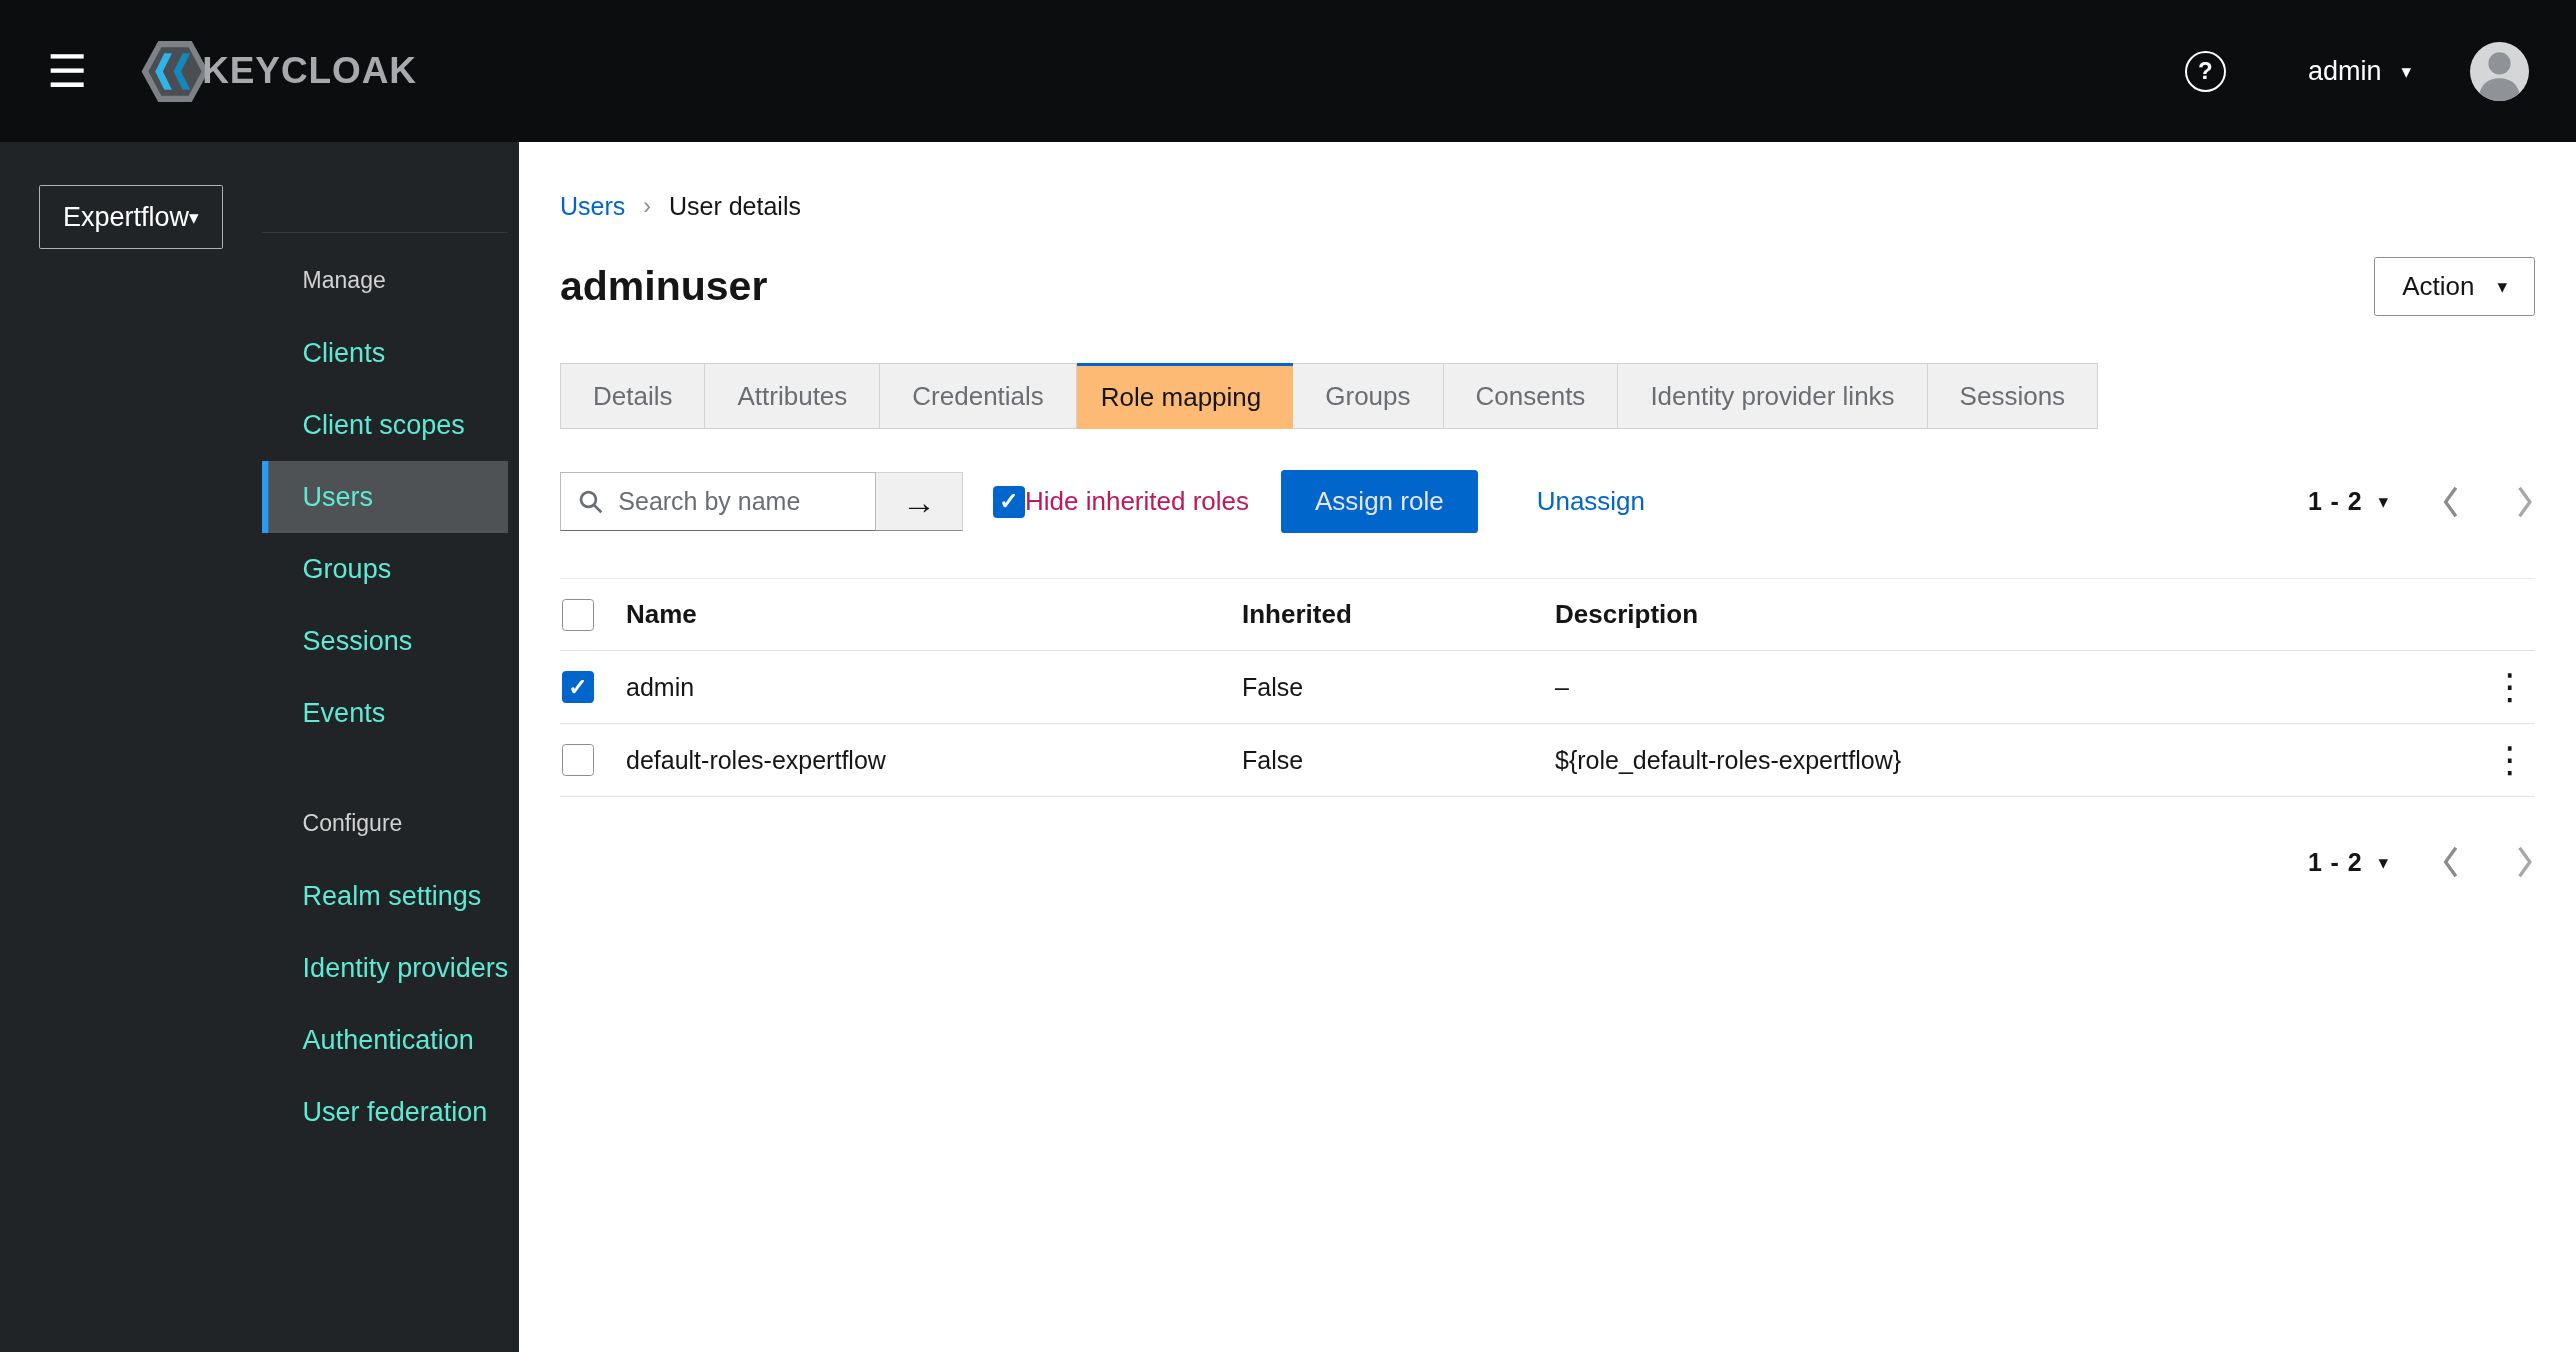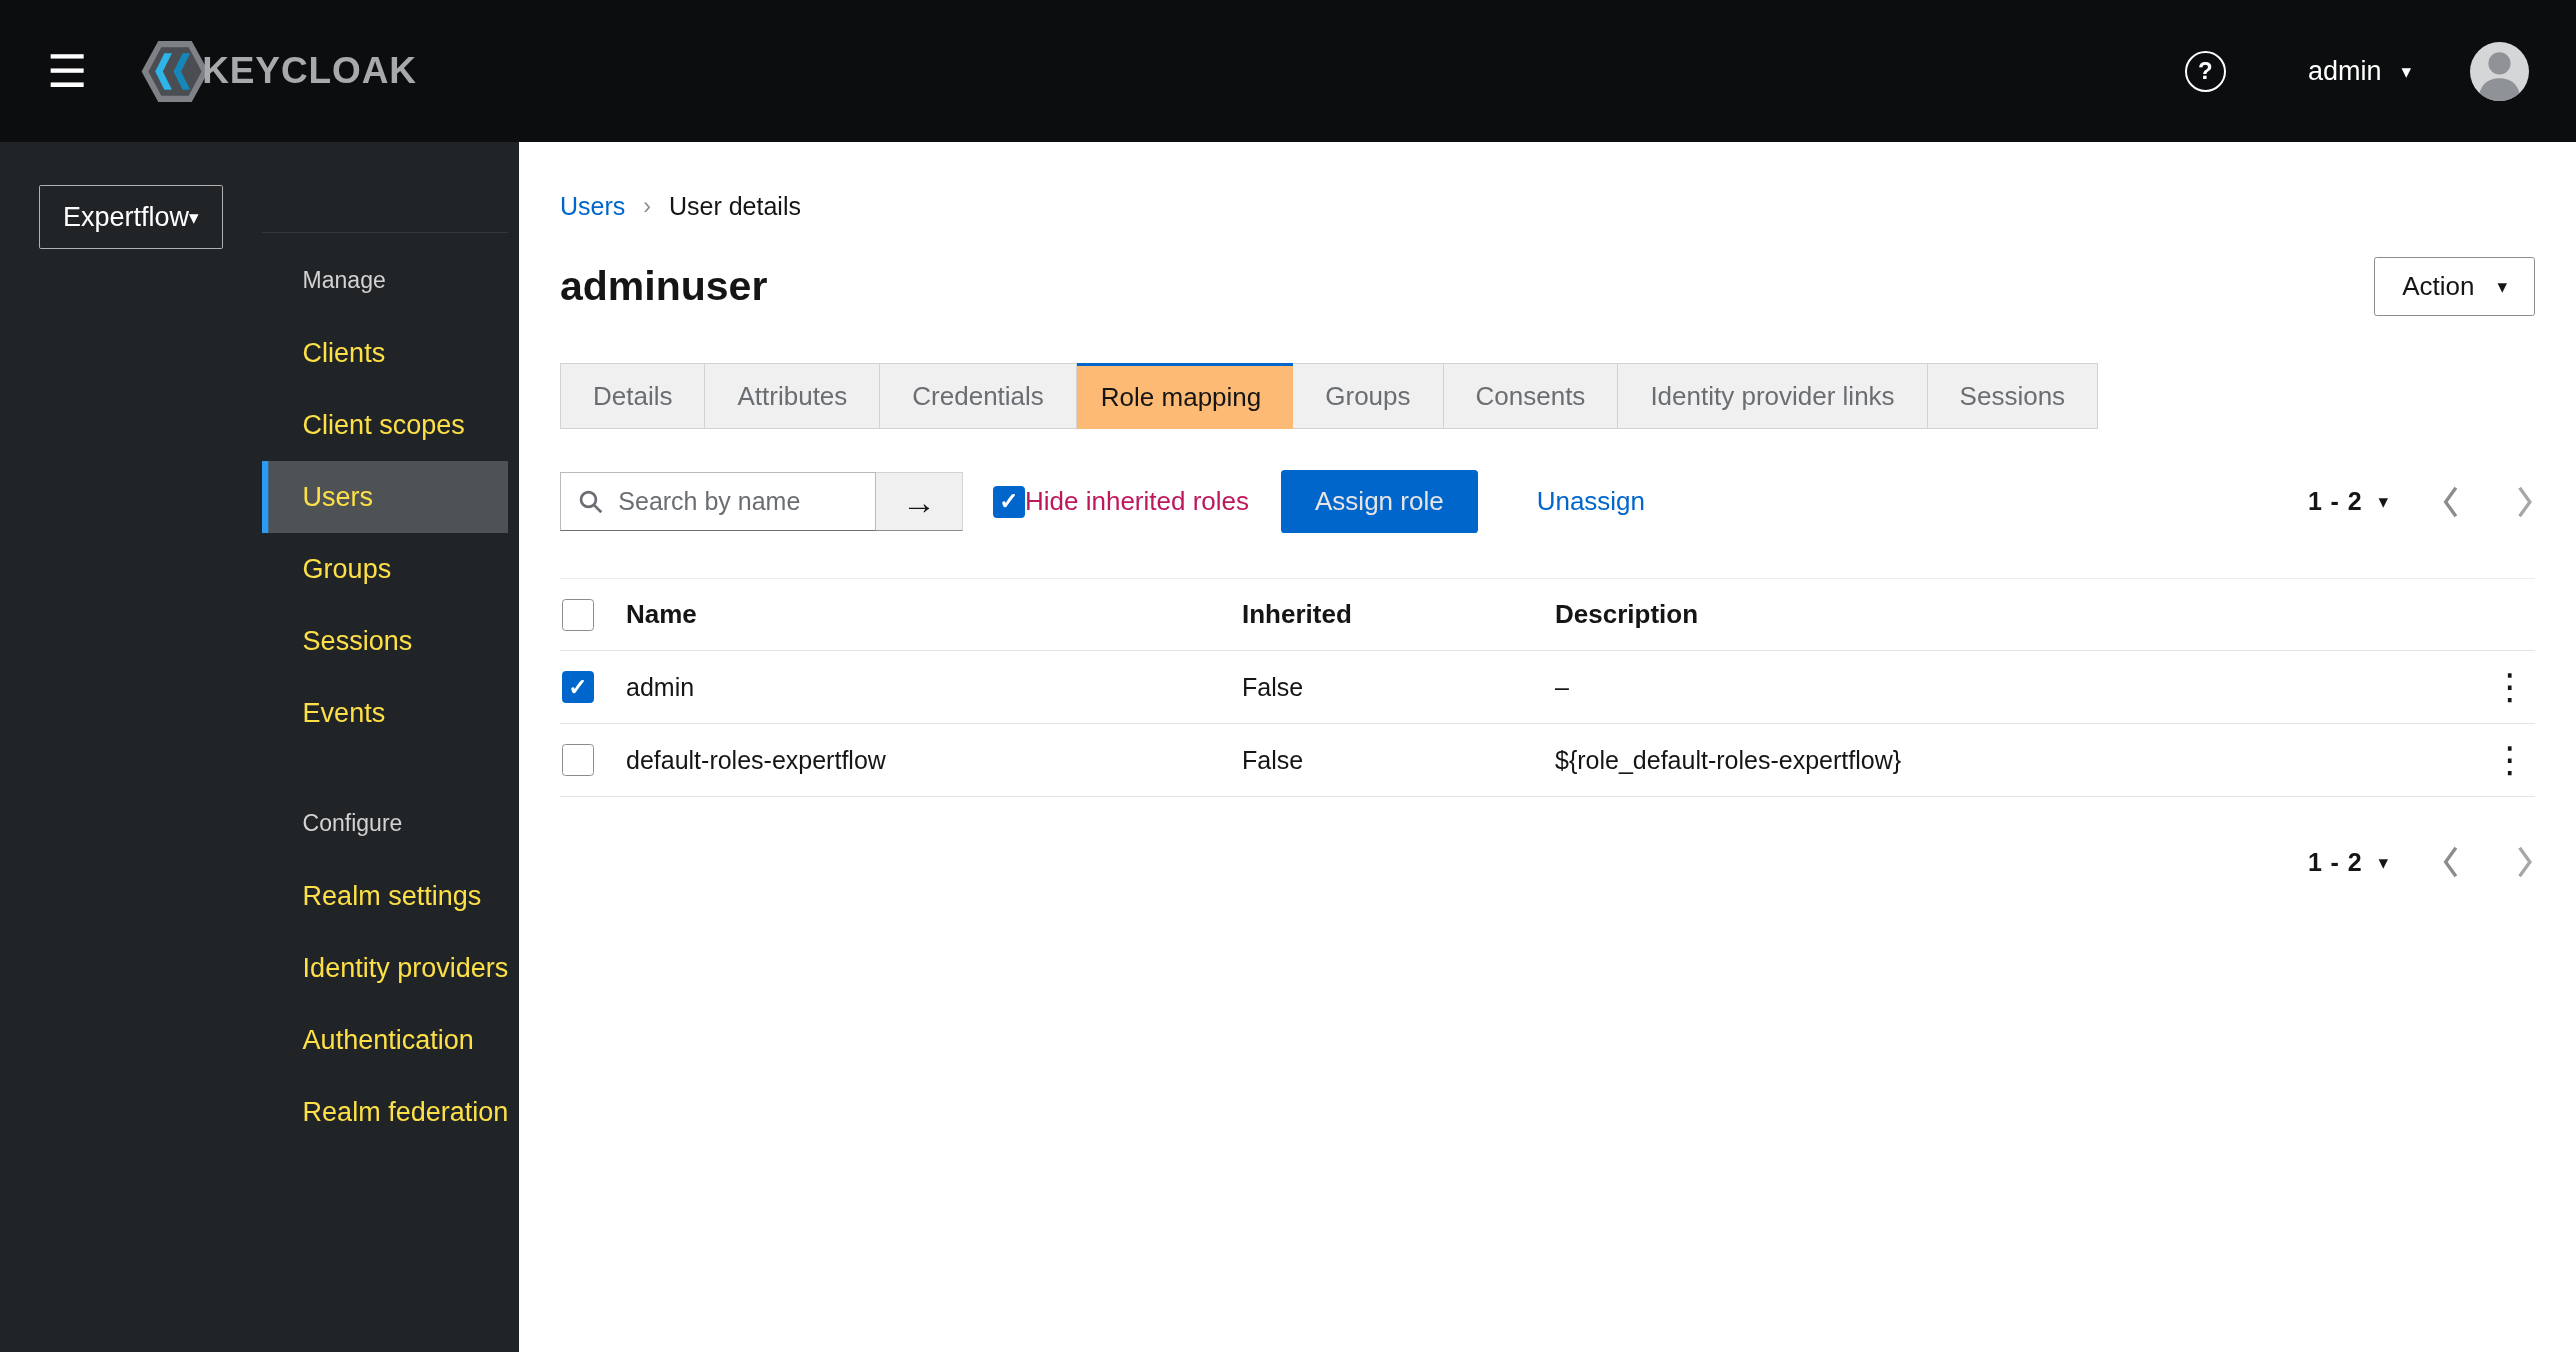--- a/index.html
+++ b/index.html
@@ -25,21 +25,21 @@
   .page-body { flex:1; display:flex; min-height:0; }
 
   
   .sidebar { width:519px; background:#212427; flex:none; padding-top:43px; color:#fff; display:flex; flex-direction:row; }
   .realm-selector { margin:0 39px; height:64px; background:transparent; border:0.9px solid #aeb0b2; border-radius:1.8px;
                     color:#fff; display:flex; align-items:center; justify-content:space-between; padding:0 23px;
                     font-size:27px; cursor:pointer; font-family:inherit; }
   .nav { margin-top:47px; border-top:0.9px solid #35383b; padding-top:34px; }
   .nav-section-title { padding-left:41px; font-size:23px; color:#d2d2d2; margin-bottom:23px; }
   .nav-section-title.second { margin-top:61px; }
-  .nav-item { height:72px; display:flex; align-items:center; padding-left:41px; font-size:27px; color:#fde047; cursor:pointer; }
+  .nav-item { height:72px; display:flex; align-items:center; padding-left:41px; font-size:27px; color:#5eead4; cursor:pointer; }
   .nav-item.current { background:#4f5255; box-shadow:inset 6.3px 0 0 #2b9af3; }
 
   
   .main { flex:1; background:#fff; padding:50px 41px 0 41px; min-width:0; }
   .breadcrumb { display:flex; align-items:center; gap:18px; font-size:25px; }
   .breadcrumb a { color:#0066cc; text-decoration:none; cursor:pointer; }
   .bc-sep { color:#8a8d90; font-size:23px; }
   .bc-current { color:#151515; }
 
   .page-header { display:flex; align-items:center; justify-content:space-between; margin-top:36px; }
@@ -137,21 +137,21 @@
         <div class="nav-item">Clients</div>
         <div class="nav-item">Client scopes</div>
         <div class="nav-item current">Users</div>
         <div class="nav-item">Groups</div>
         <div class="nav-item">Sessions</div>
         <div class="nav-item">Events</div>
         <div class="nav-section-title second">Configure</div>
         <div class="nav-item">Realm settings</div>
         <div class="nav-item">Identity providers</div>
         <div class="nav-item">Authentication</div>
-        <div class="nav-item">Realm federation</div>
+        <div class="nav-item">User federation</div>
       </nav>
     </aside>
 
     <main class="main">
 
       <nav class="breadcrumb">
         <a>Users</a>
         <span class="bc-sep">›</span>
         <span class="bc-current">User details</span>
       </nav>

